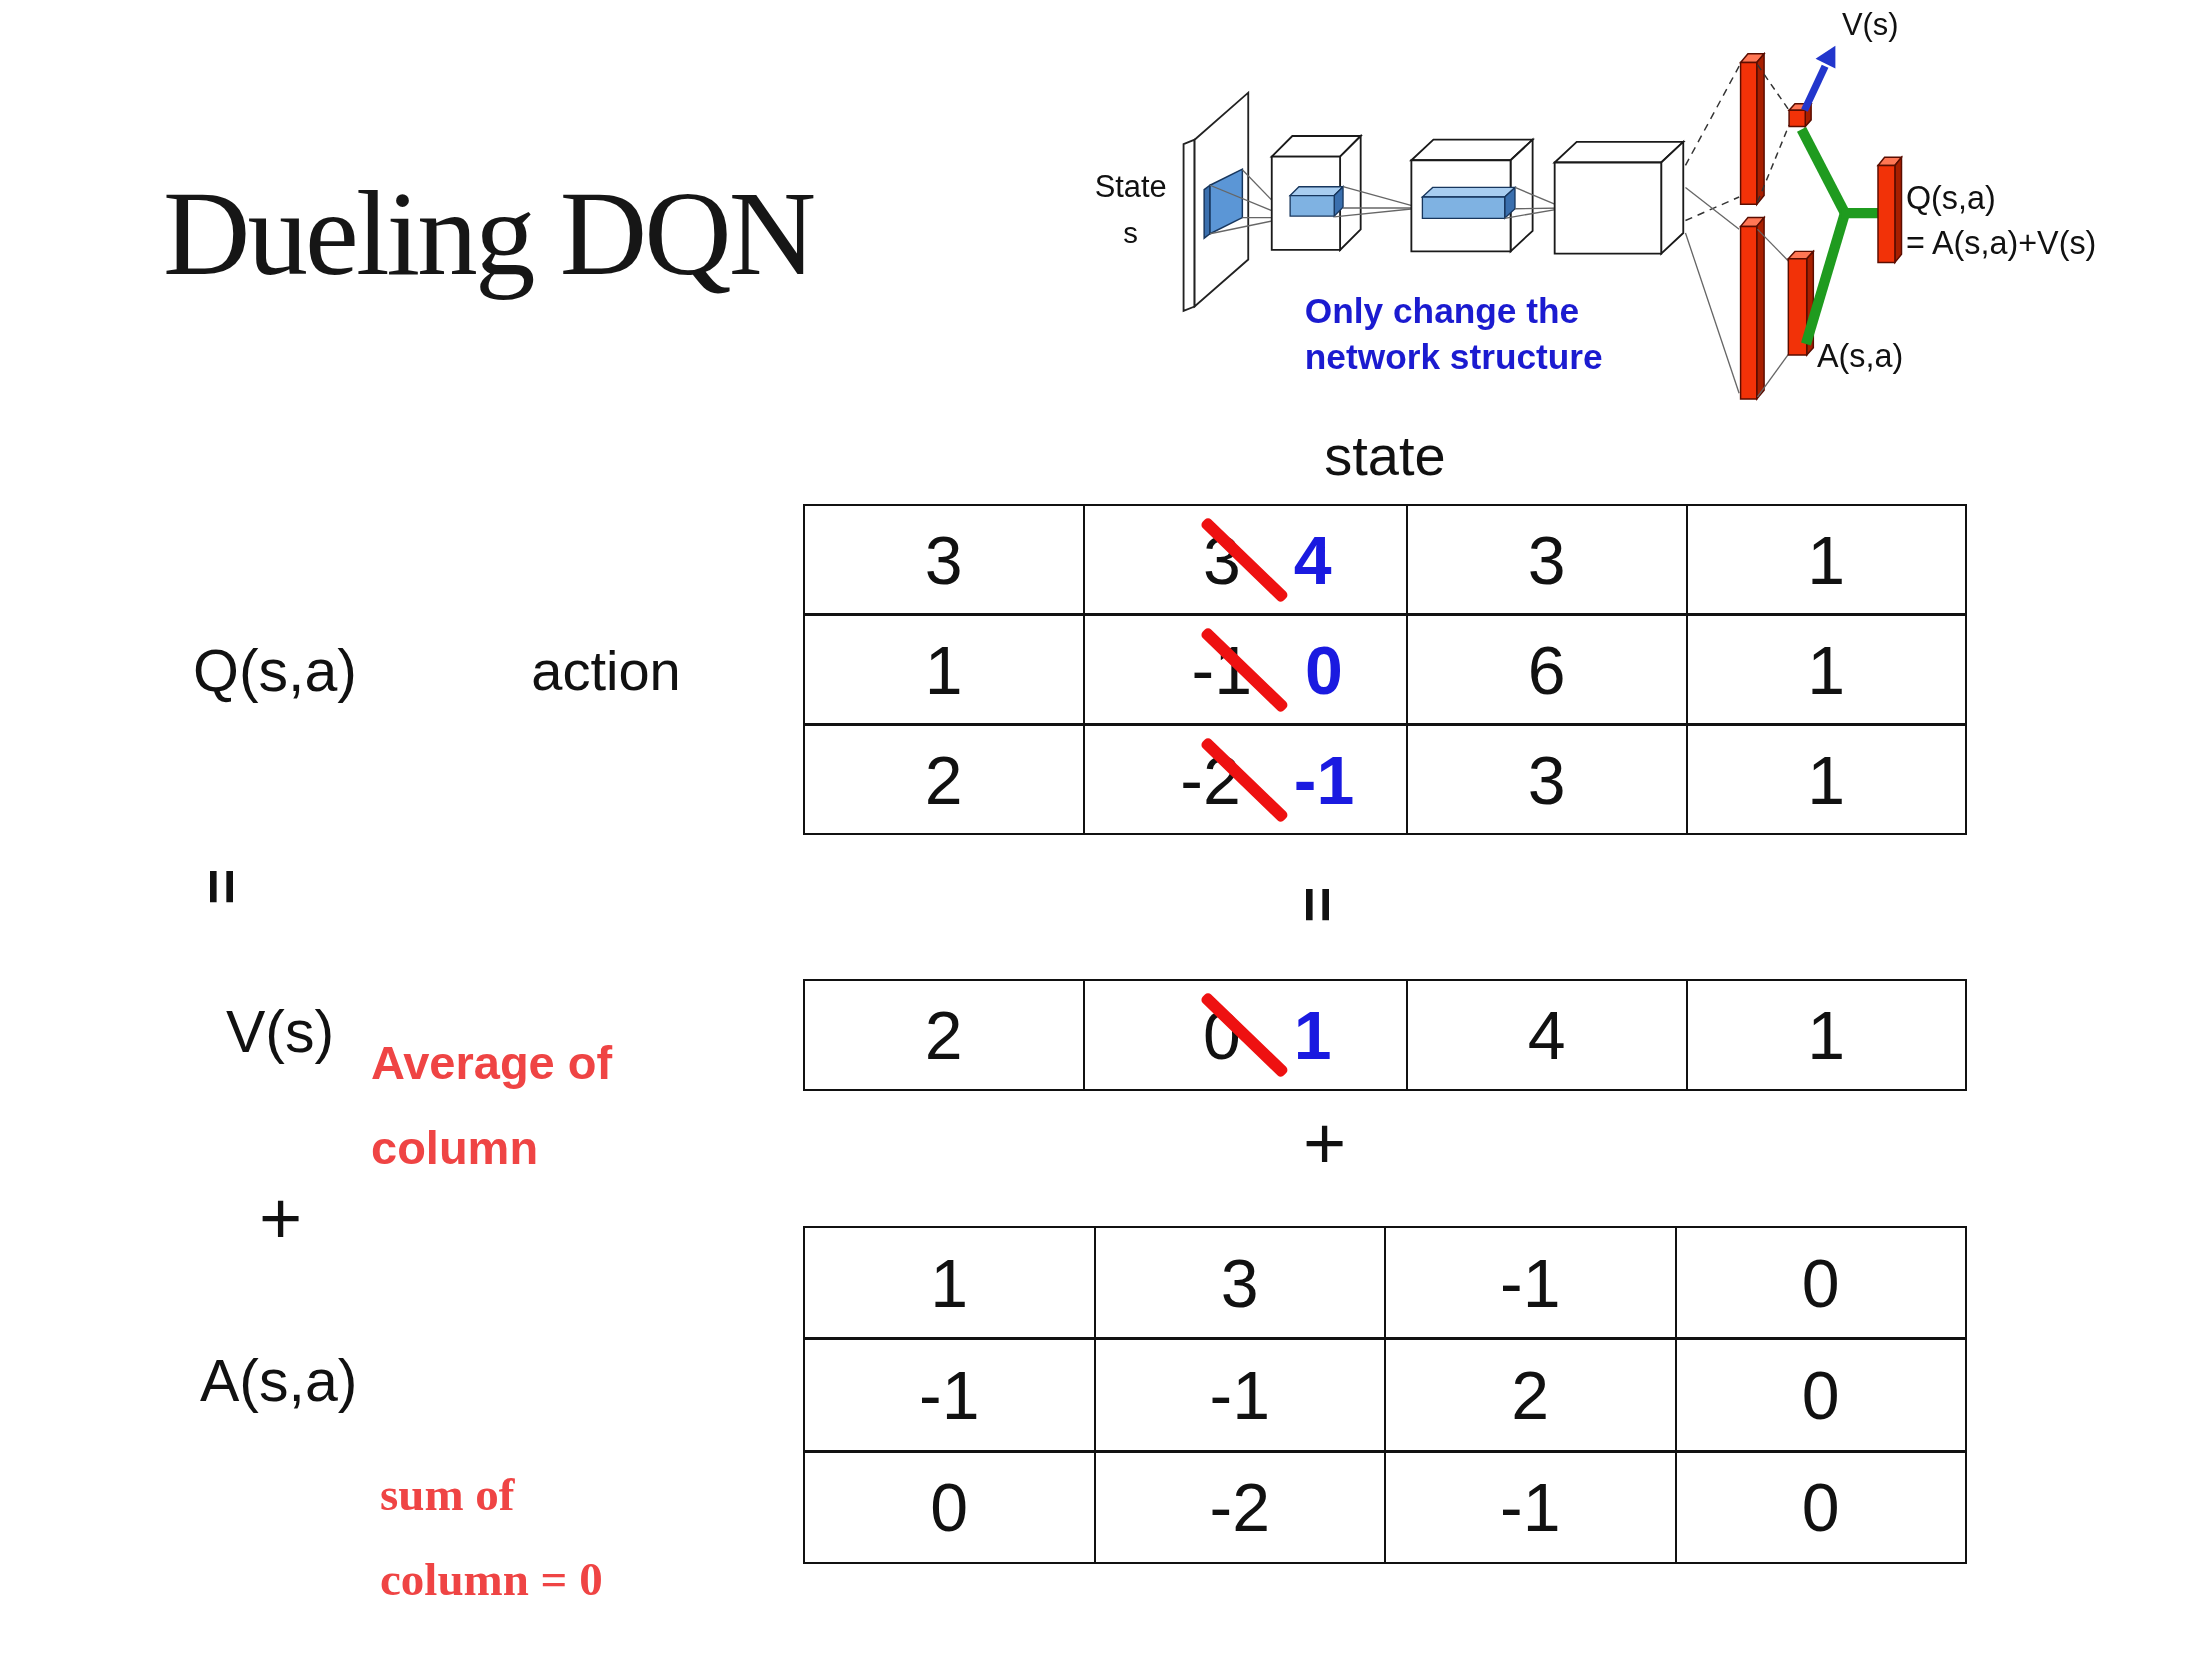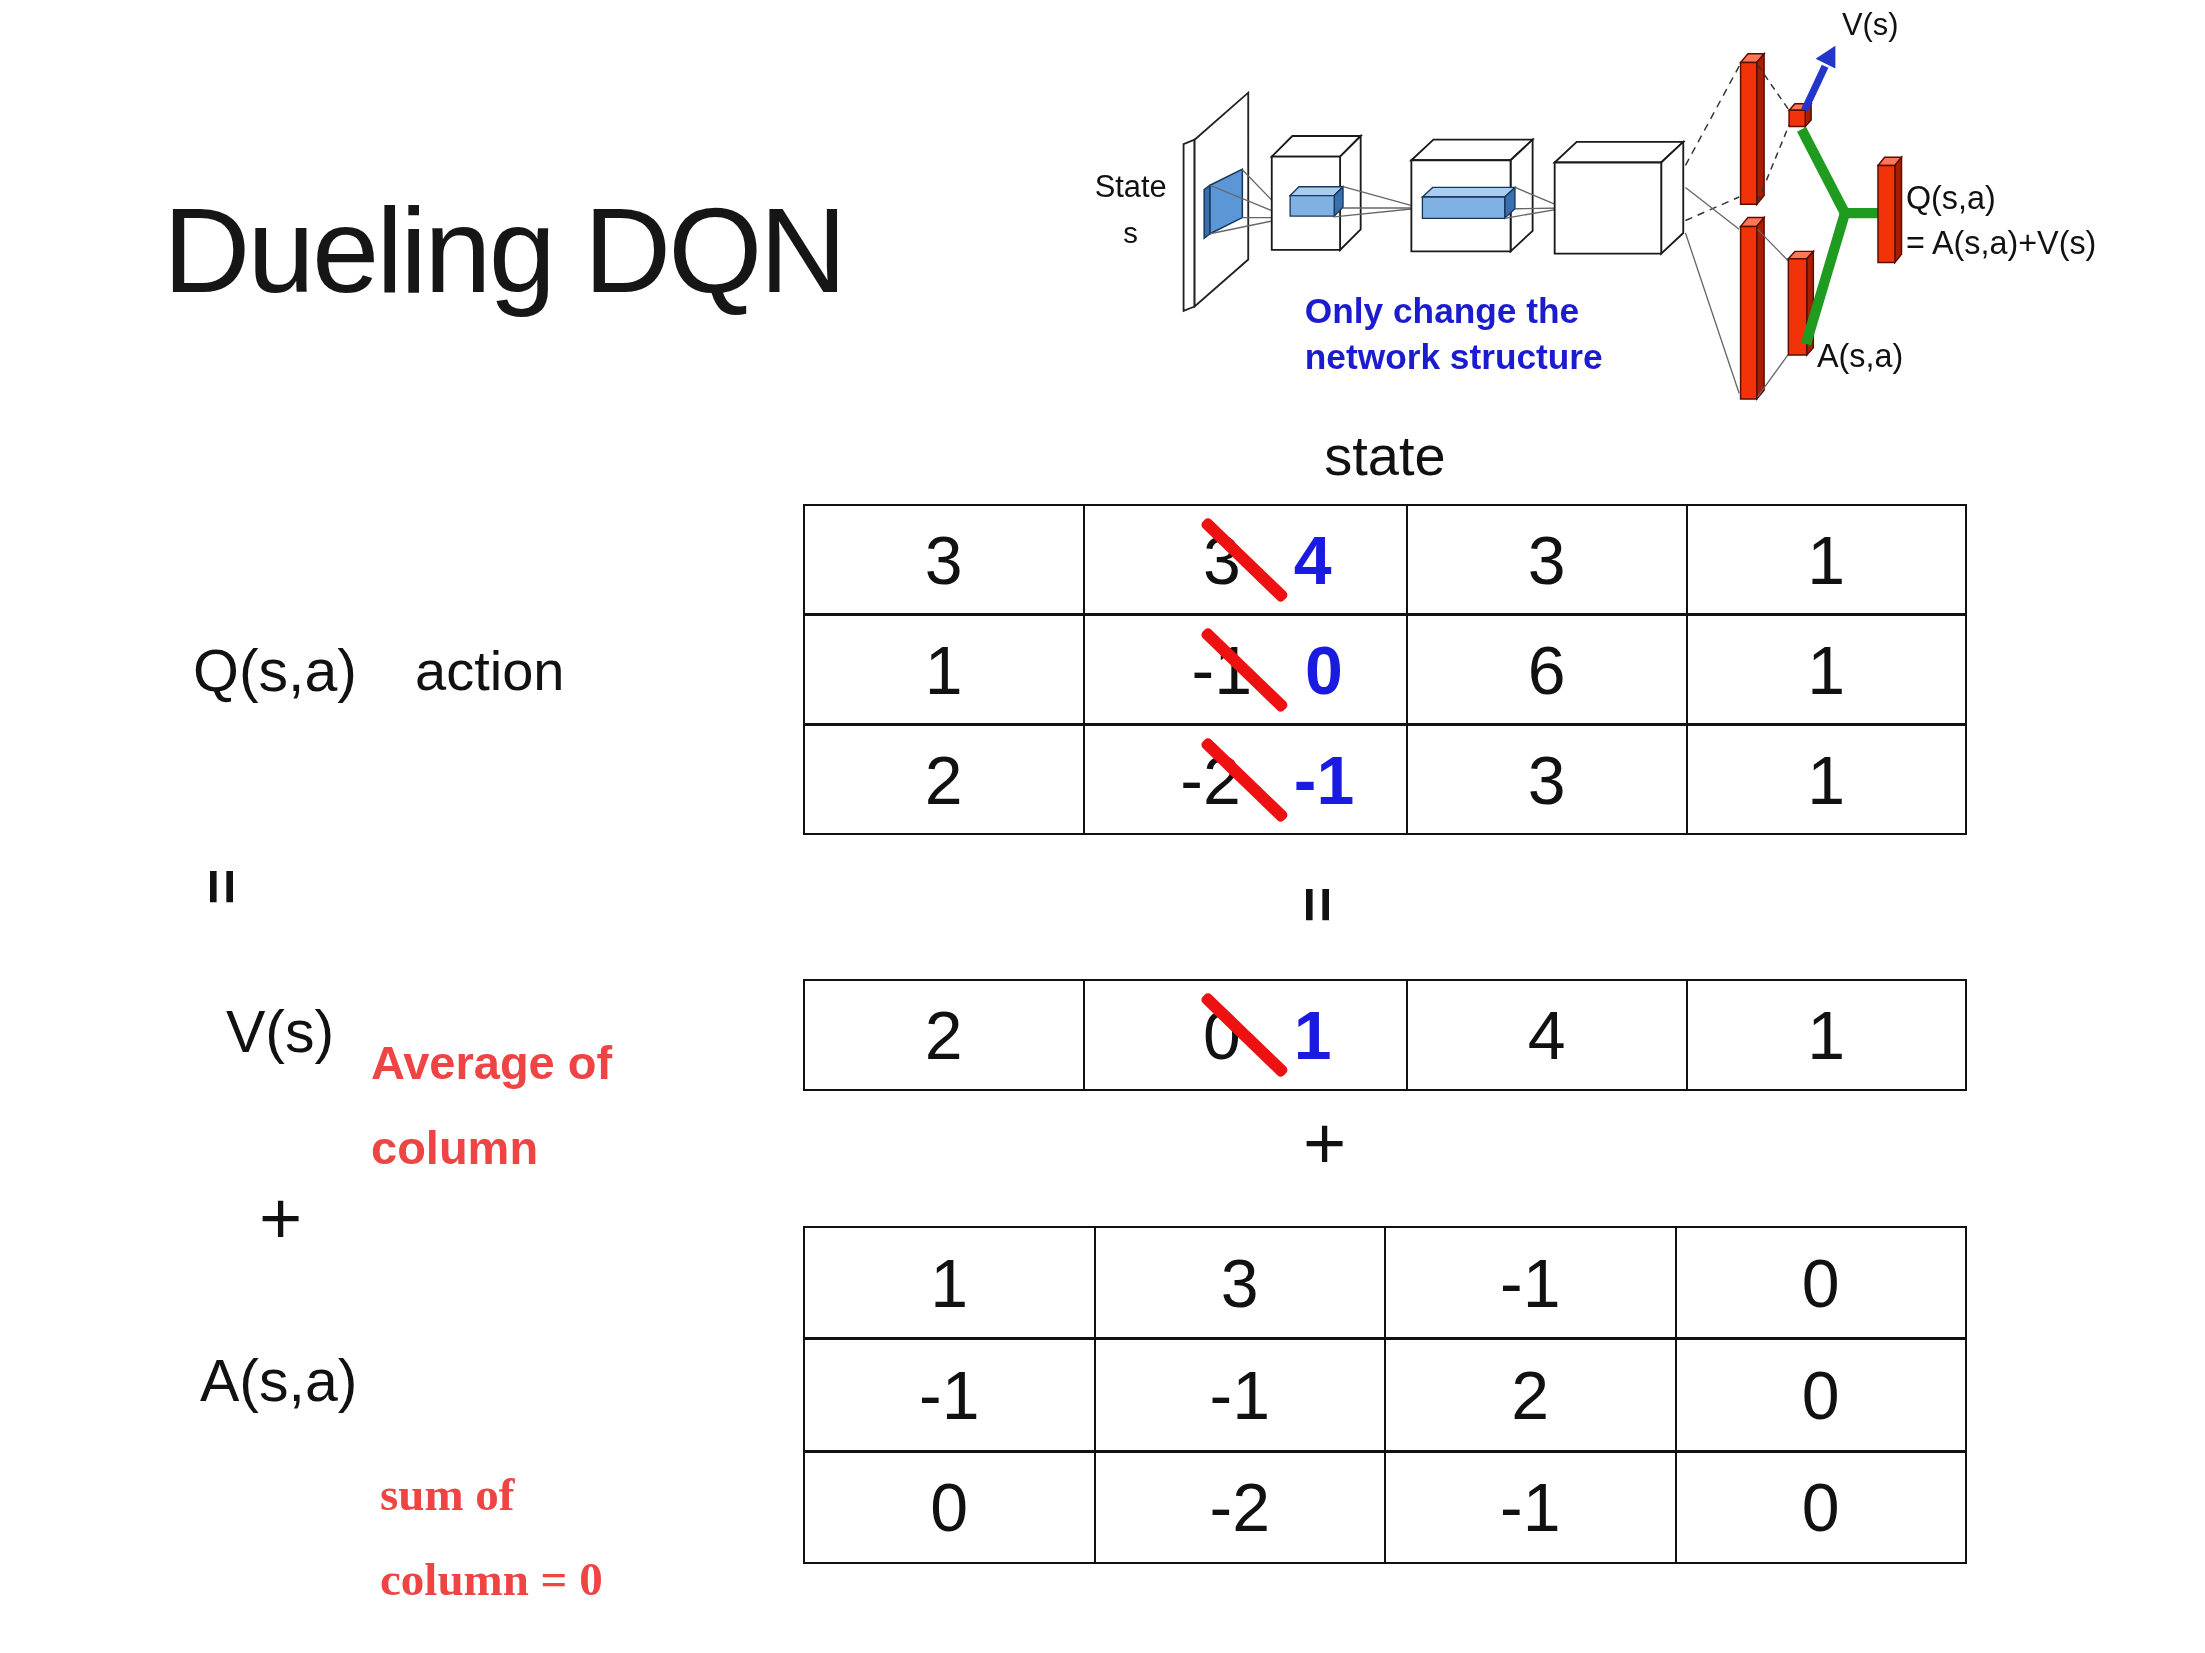--- a/index.html
+++ b/index.html
@@ -20,21 +20,21 @@
   .cell:last-child{border-right:none;}
   .cell.replaced{gap:53px;padding-left:44px;}
   .new-val{color:#1a1ae0;font-weight:bold;}
   .slash{position:absolute;left:calc(50% - 57px);top:calc(50% - 5.9px);width:113px;height:11.8px;
          background:#ee1111;border-radius:4.4px;transform:rotate(44deg);}
   svg text{font-family:"Liberation Sans",sans-serif;}
 </style>
 </head>
 <body>
 
-<div class="abs title" style="left:163px;top:180px;">Dueling DQN</div>
+<div class="abs title" style="left:163px;top:164px;font-family:Liberation Serif, serif;">Dueling DQN</div>
 
 <svg class="abs" style="left:1066px;top:0;" width="1139" height="419" viewBox="0 0 1550 570">
 
   <text x="88" y="268" font-size="42" fill="#111" text-anchor="middle">State</text>
   <text x="88" y="330" font-size="40" fill="#111" text-anchor="middle">s</text>
 
   <g>
     <polygon points="160,196 175,190 175,417 160,423" fill="#fff" stroke="#222" stroke-width="2.5"></polygon>
     <polygon points="175,190 248,126 248,353 175,417" fill="#fff" stroke="#222" stroke-width="2.5"></polygon>
   </g>
@@ -154,21 +154,21 @@
   <text x="1056" y="48" font-size="42" fill="#111">V(s)</text>
   <text x="1143" y="285" font-size="44" fill="#111">Q(s,a)</text>
   <text x="1143" y="345" font-size="44" fill="#111">= A(s,a)+V(s)</text>
   <text x="1022" y="500" font-size="44" fill="#111">A(s,a)</text>
   <text x="325" y="440" font-size="48" font-weight="600" fill="#1b1bd0">Only change the</text>
   <text x="325" y="502" font-size="48" font-weight="600" fill="#1b1bd0">network structure</text>
 </svg>
 
 <div class="abs black-label" style="left:803px;top:423px;width:1164px;text-align:center;font-size:56px;">state</div>
 
-<div class="abs black-label" style="left:415px;top:638px;width:382px;text-align:left;font-size:56px;">action</div>
+<div class="abs black-label" style="left:415px;top:638px;width:382px;text-align:center;font-size:56px;">action</div>
 
 <div class="abs black-label" style="left:193px;top:637px;font-size:59px;">Q(s,a)</div>
 <div class="abs" style="left:204px;top:851px;">
   <span class="rot-eq">=</span>
 </div>
 <div class="abs black-label" style="left:226px;top:998px;font-size:59px;">V(s)</div>
 <div class="abs black-label plus-sym" style="left:259px;top:1176px;">+</div>
 <div class="abs black-label" style="left:200px;top:1347px;font-size:59px;">A(s,a)</div>
 
 <div class="abs blue-note" style="left:371px;top:1020px;">Average of

